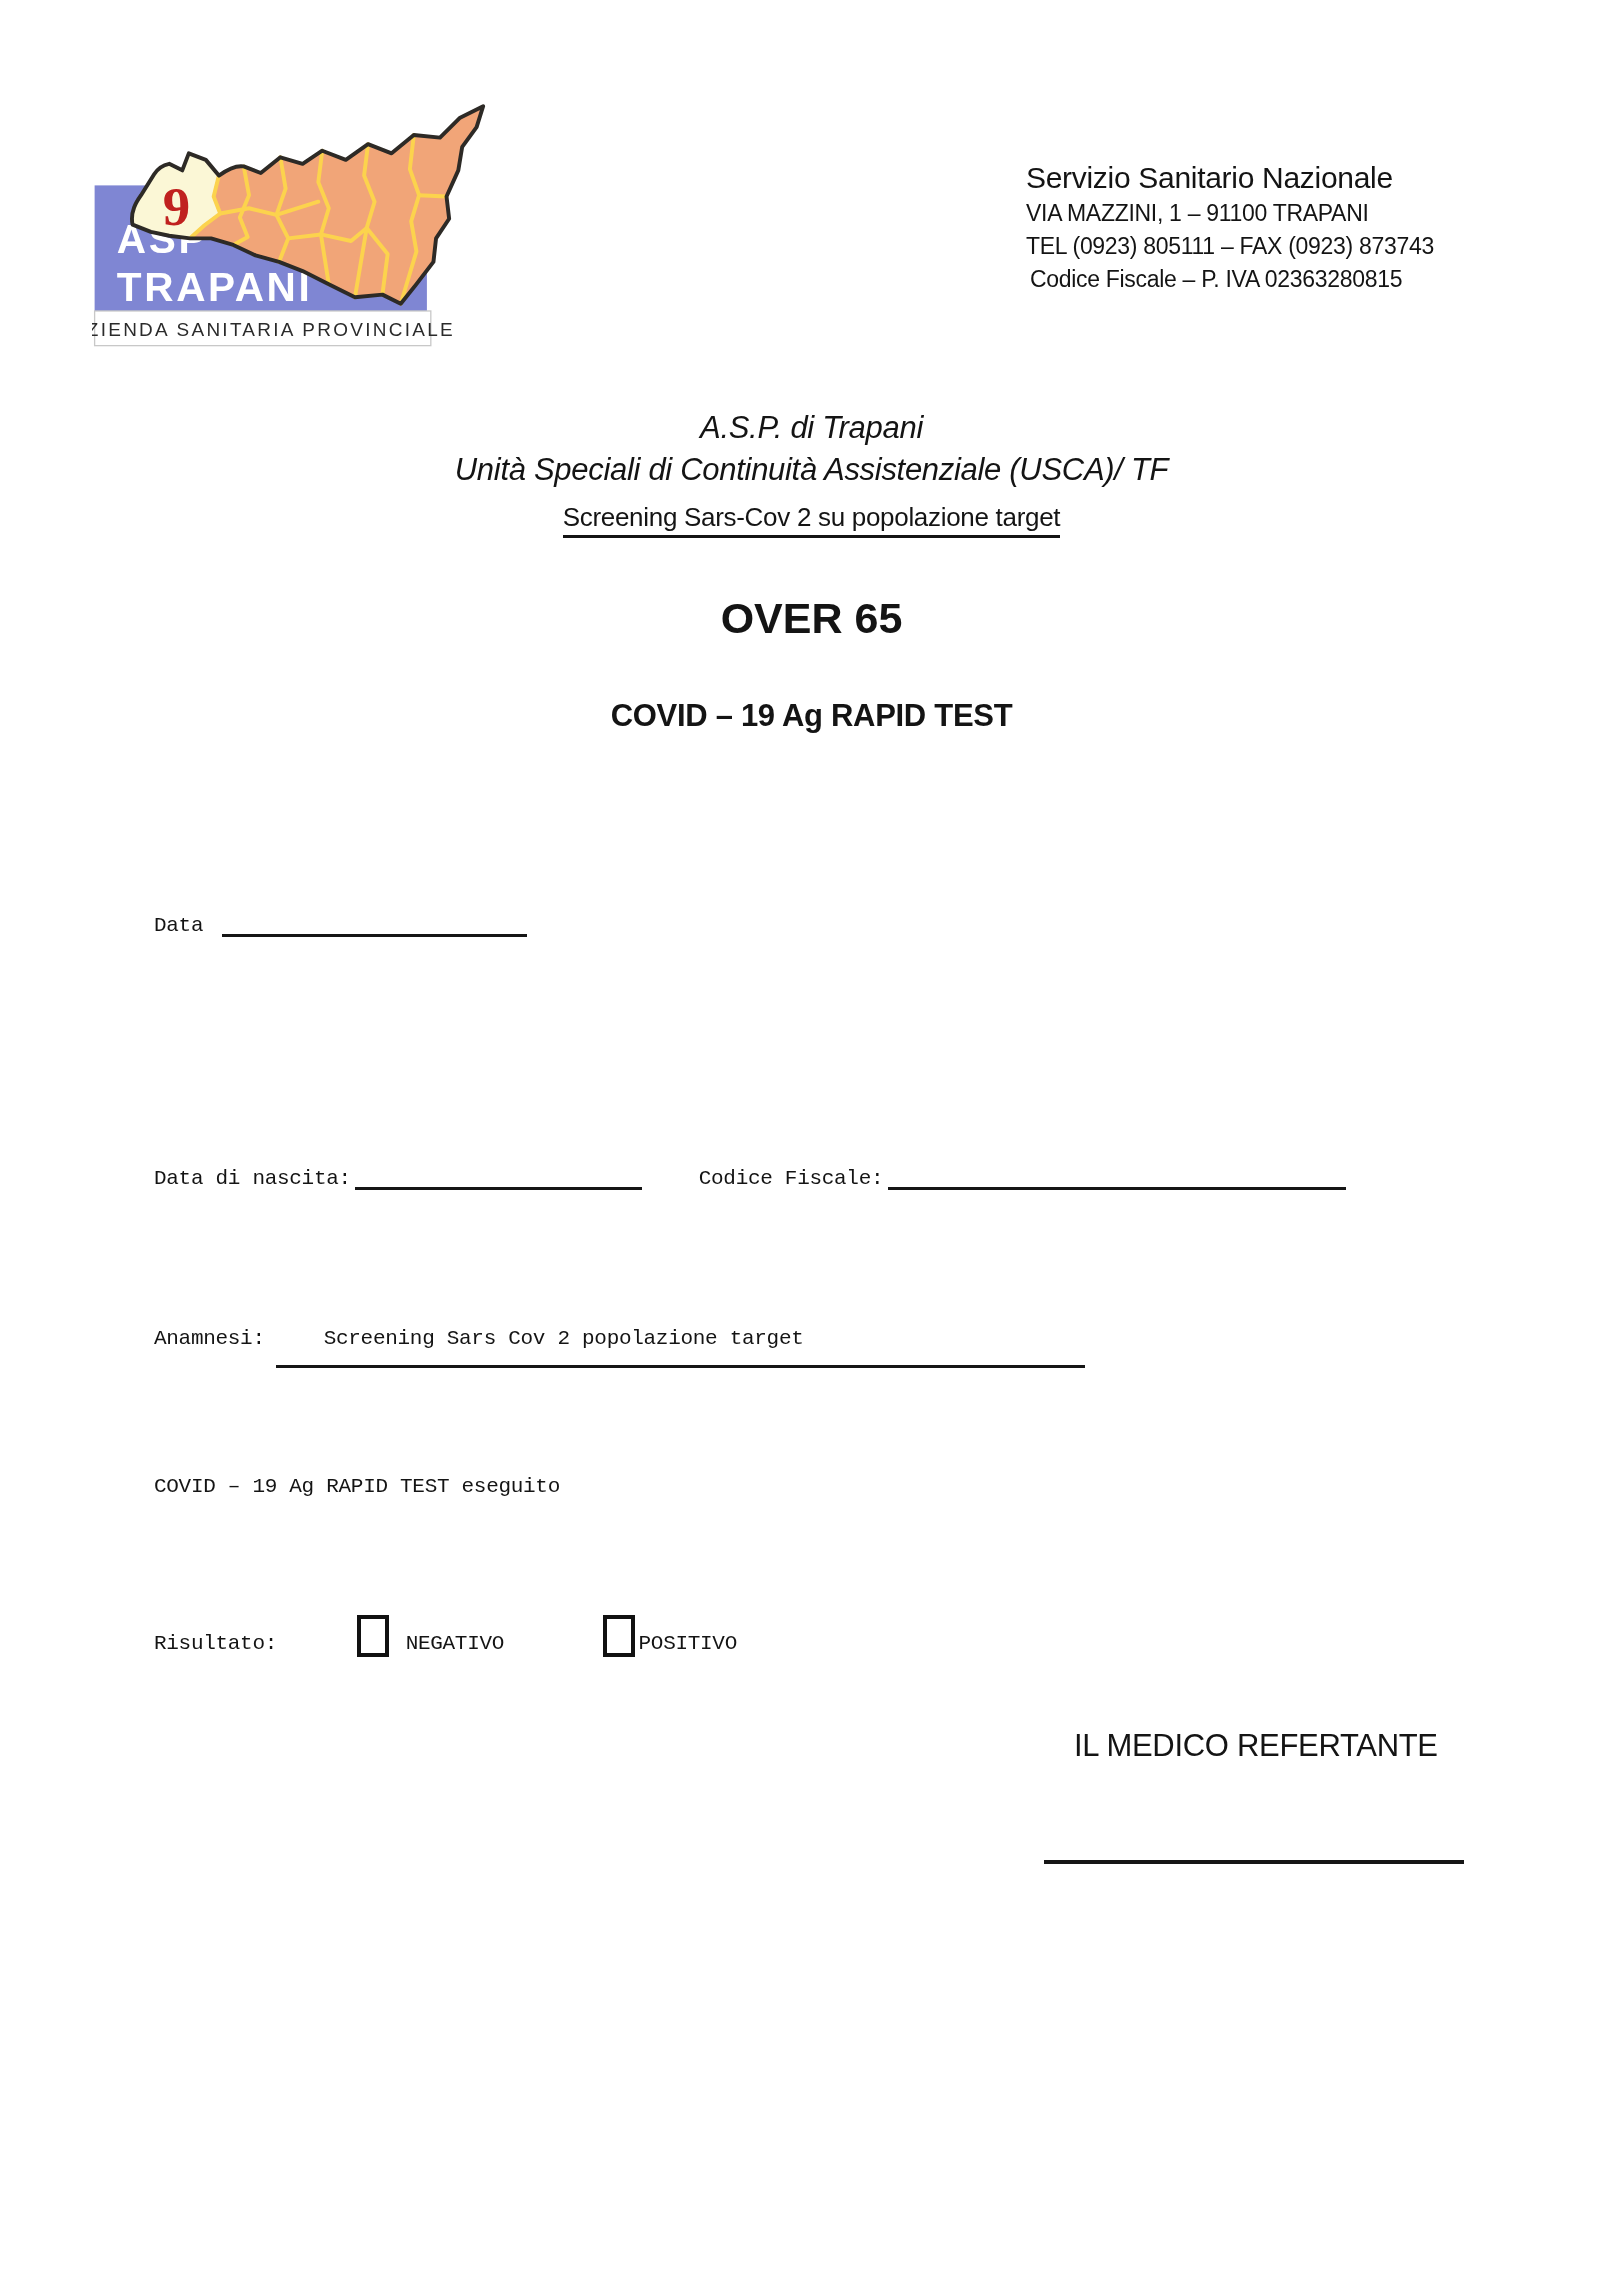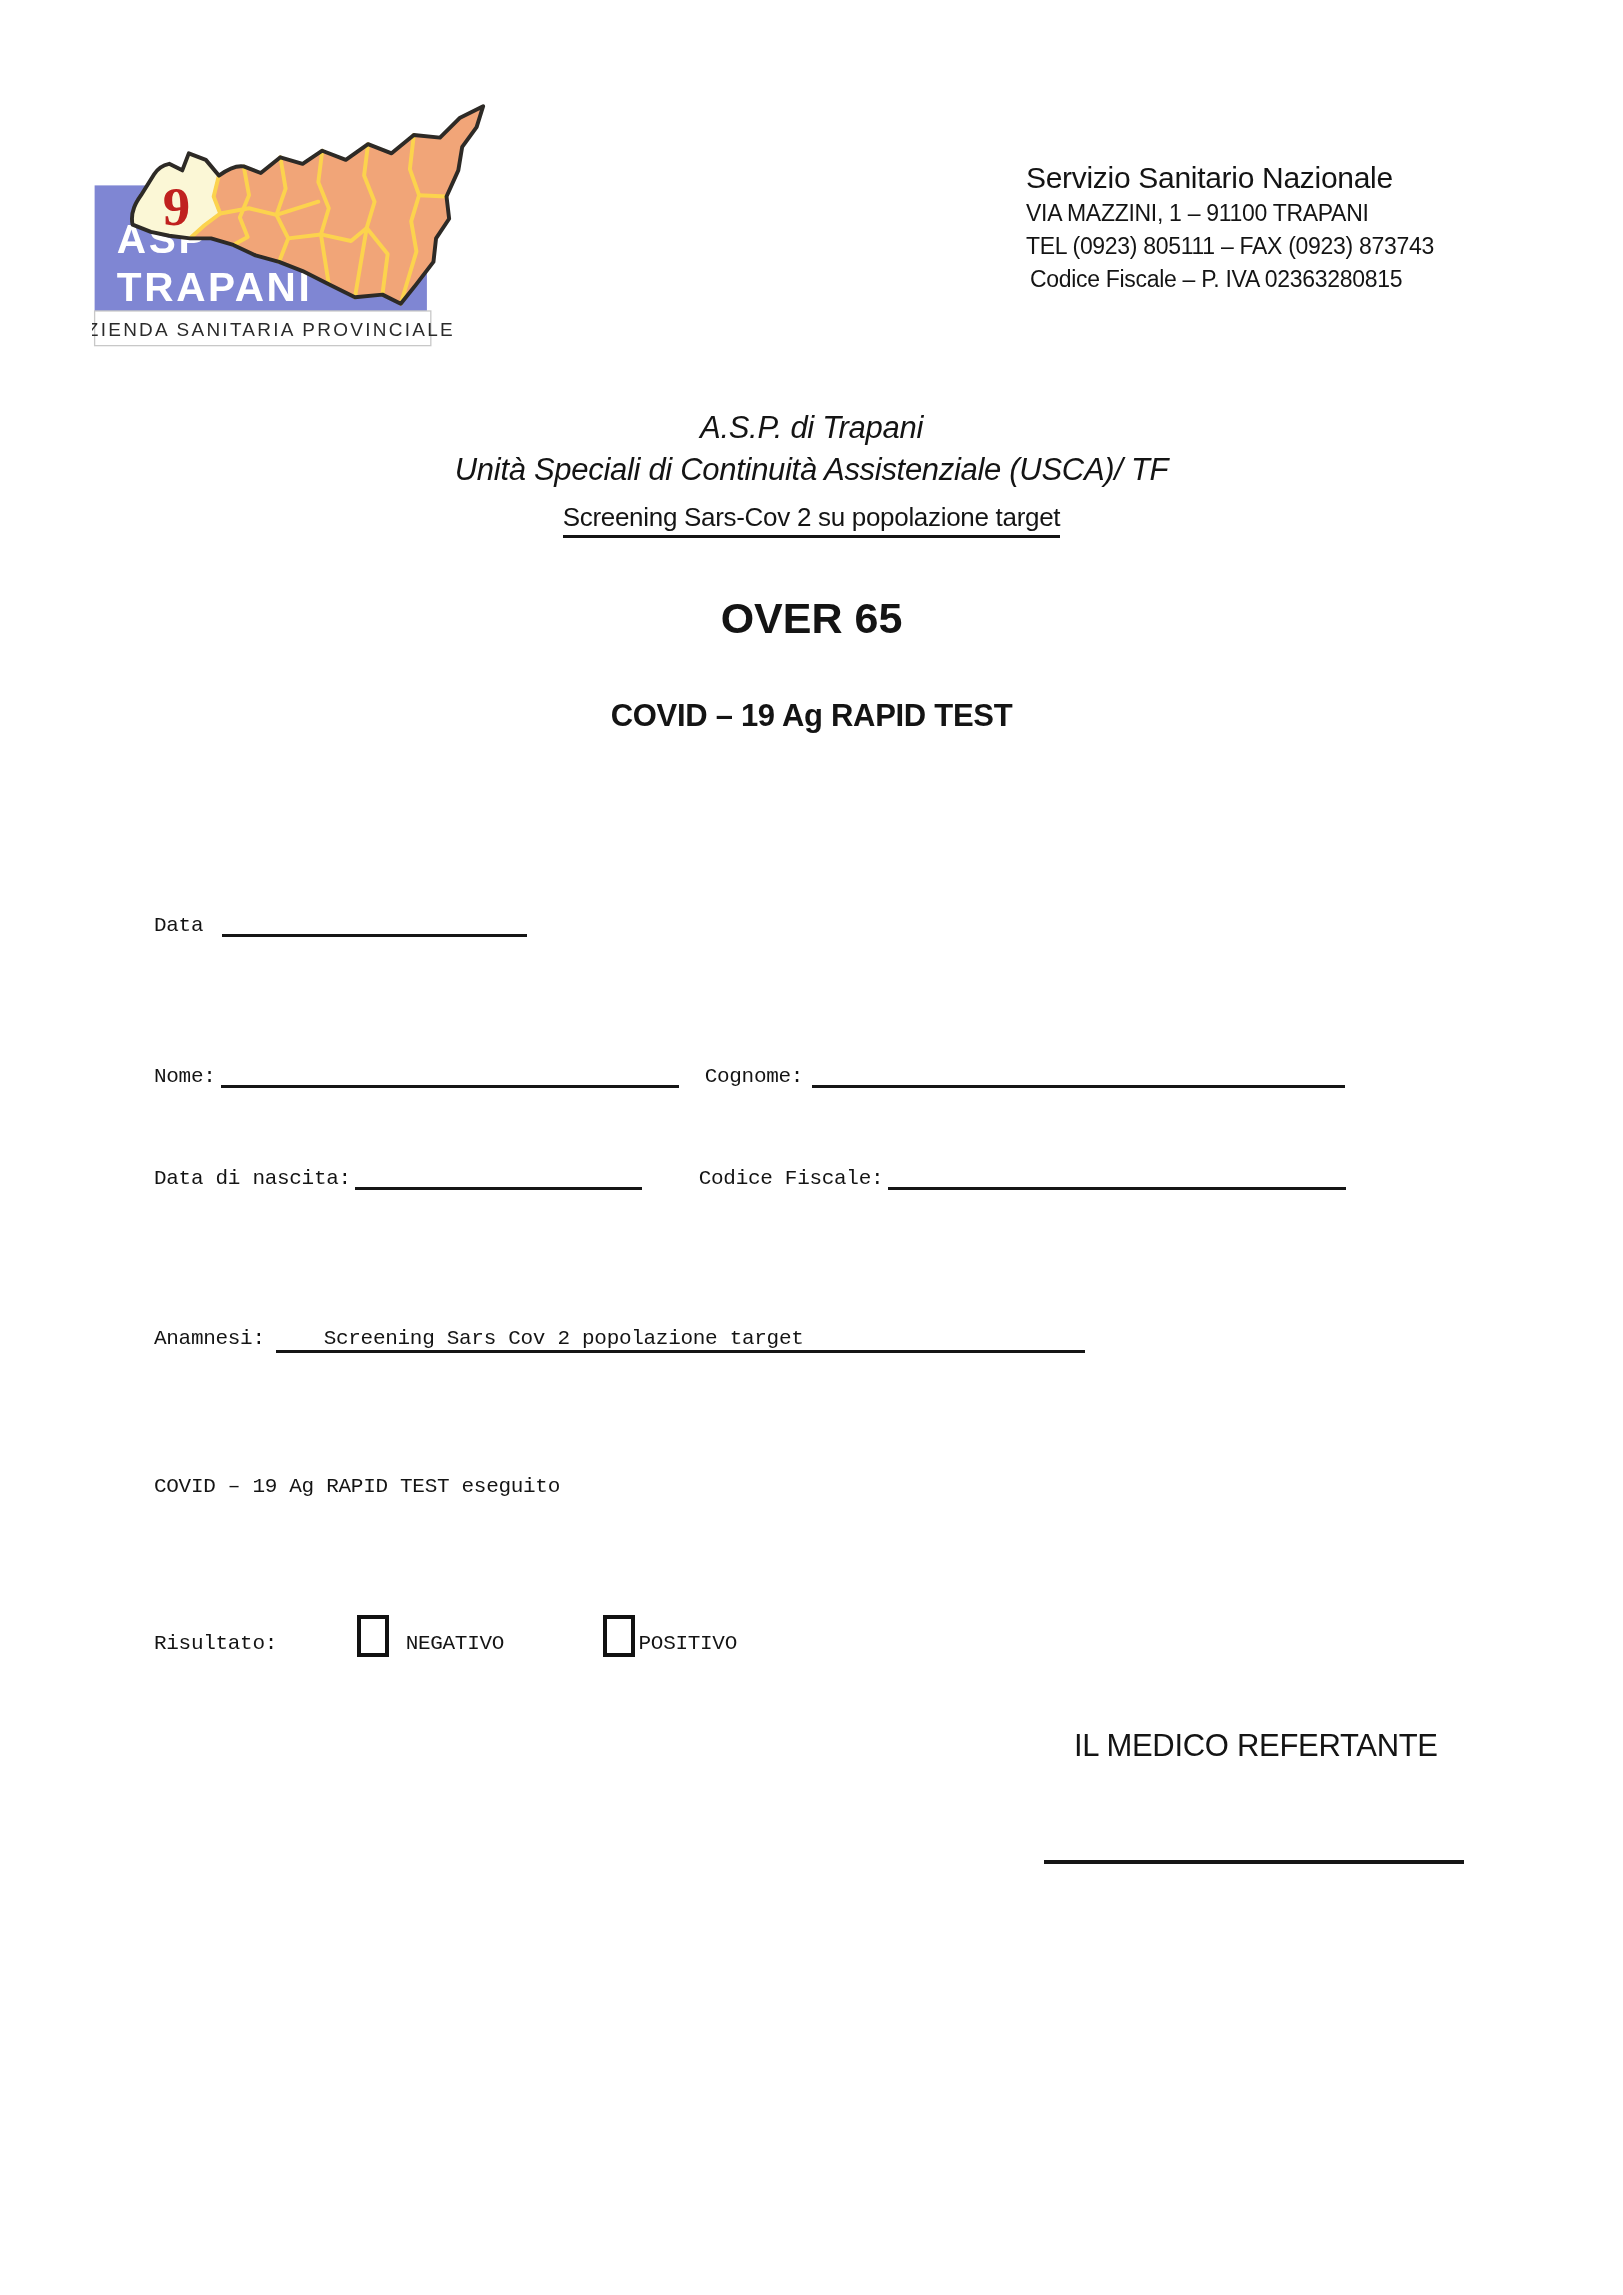--- a/index.html
+++ b/index.html
@@ -31,21 +31,21 @@
   .row-eseguito { left:154px; top:1475px; }
   .row-risultato{ left:154px; top:1615px; }
   .blank-data    { width:305px; margin-left:18.3px; }
   .blank-nome    { width:458px; margin-left:5.2px;  }
   .lbl-cognome   { margin-left:26px; }
   .blank-cognome { width:533px; margin-left:9.2px; }
   .blank-birth   { width:287px; margin-left:3.9px;  }
   .lbl-cf        { margin-left:57px; }
   .blank-cf      { width:458px; margin-left:4.6px;  }
   .anam-line { display:inline-block; border-bottom:3.9px solid #161616; margin-left:11px;
-               padding:0 0 0 48px; min-width:761px; }
+               padding:0 0 15px 48px; min-width:761px; }
   .checkbox { display:inline-block; width:23.6px; height:34px; border:4.6px solid #111;
               vertical-align:-7.9px; background:#fff; }
   .cb-1 { margin-left:80px; }
   .cb-neg-label { margin-left:17px; }
   .cb-2 { margin-left:99px; }
   .cb-pos-label { margin-left:3.9px; }
   
   .medic { position:absolute; left:1074px; top:1728px; font-size:31px; letter-spacing:-0.3px; white-space:nowrap; }
   .sig-line { position:absolute; left:1044px; top:1826px; width:420px; height:34px;
               border-bottom:4.6px solid #161616; }
@@ -96,23 +96,20 @@
   <div class="ctr title-org">A.S.P. di Trapani</div>
   <div class="ctr title-unit">Unità Speciali di Continuità Assistenziale (USCA)/ TF</div>
   <div class="ctr title-screen"><span class="u">Screening Sars-Cov 2 su popolazione target</span></div>
   <div class="ctr title-over">OVER 65</div>
   <div class="ctr title-test">COVID – 19 Ag RAPID TEST</div>
 
   <div class="row row-data">
     <span>Data</span><span class="blank blank-data"></span>
   </div>
 
-  <div class="row row-names">
-    <span>Nome:</span><span class="blank blank-nome"></span><span class="lbl-cognome">Cognome:</span><span class="blank blank-cognome"></span>
-  </div>
 
   <div class="row row-birth">
     <span>Data di nascita:</span><span class="blank blank-birth"></span><span class="lbl-cf">Codice Fiscale:</span><span class="blank blank-cf"></span>
   </div>
 
   <div class="row row-anam">
     <span>Anamnesi:</span><span class="anam-line">Screening Sars Cov 2 popolazione target</span>
   </div>
 
   <div class="row row-eseguito">COVID – 19 Ag RAPID TEST eseguito</div>

